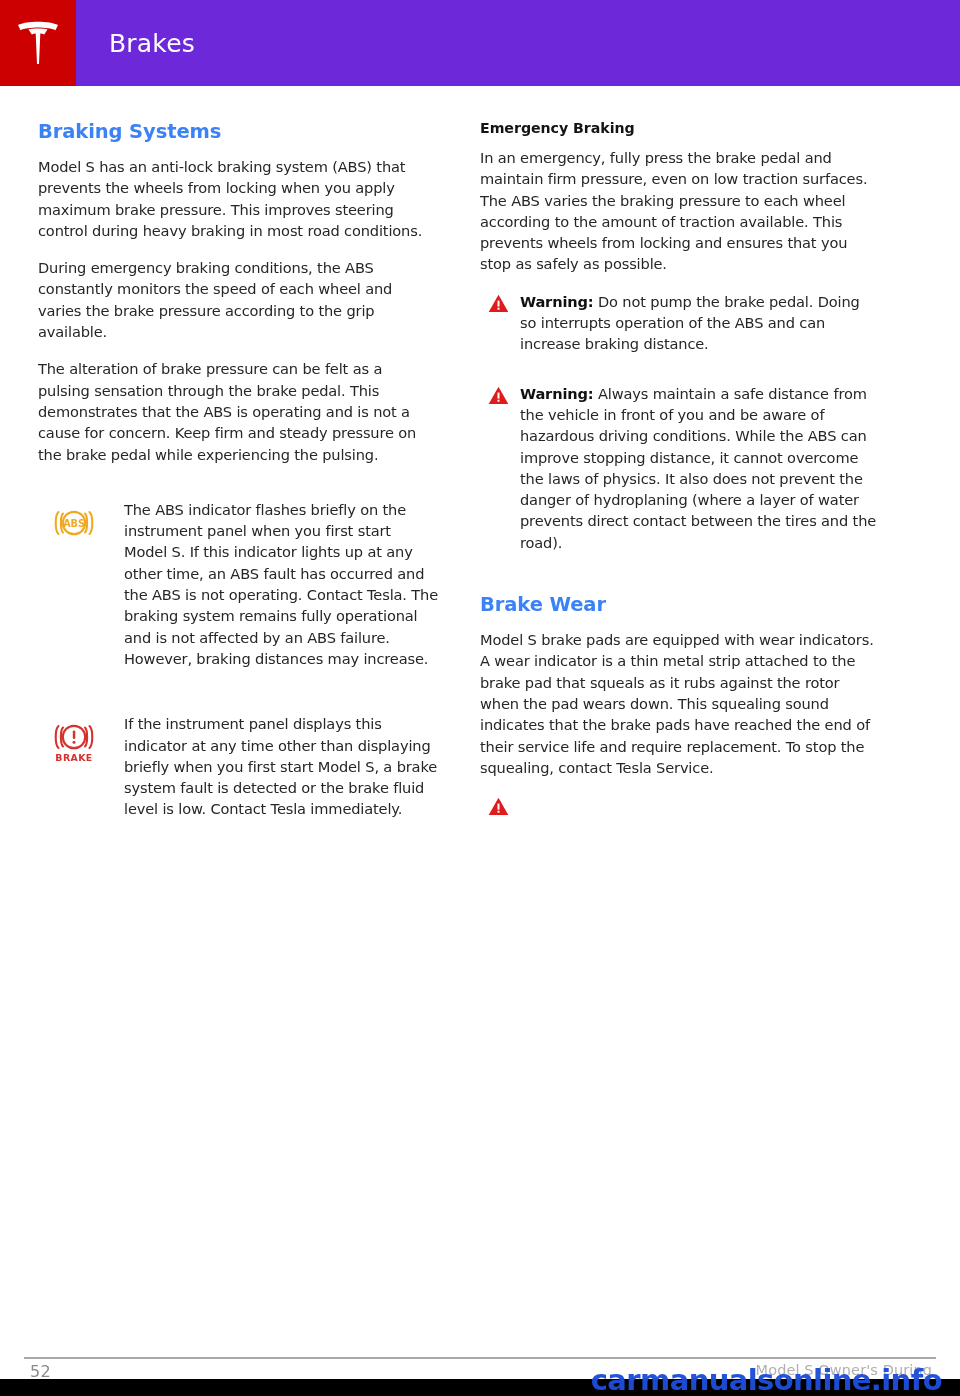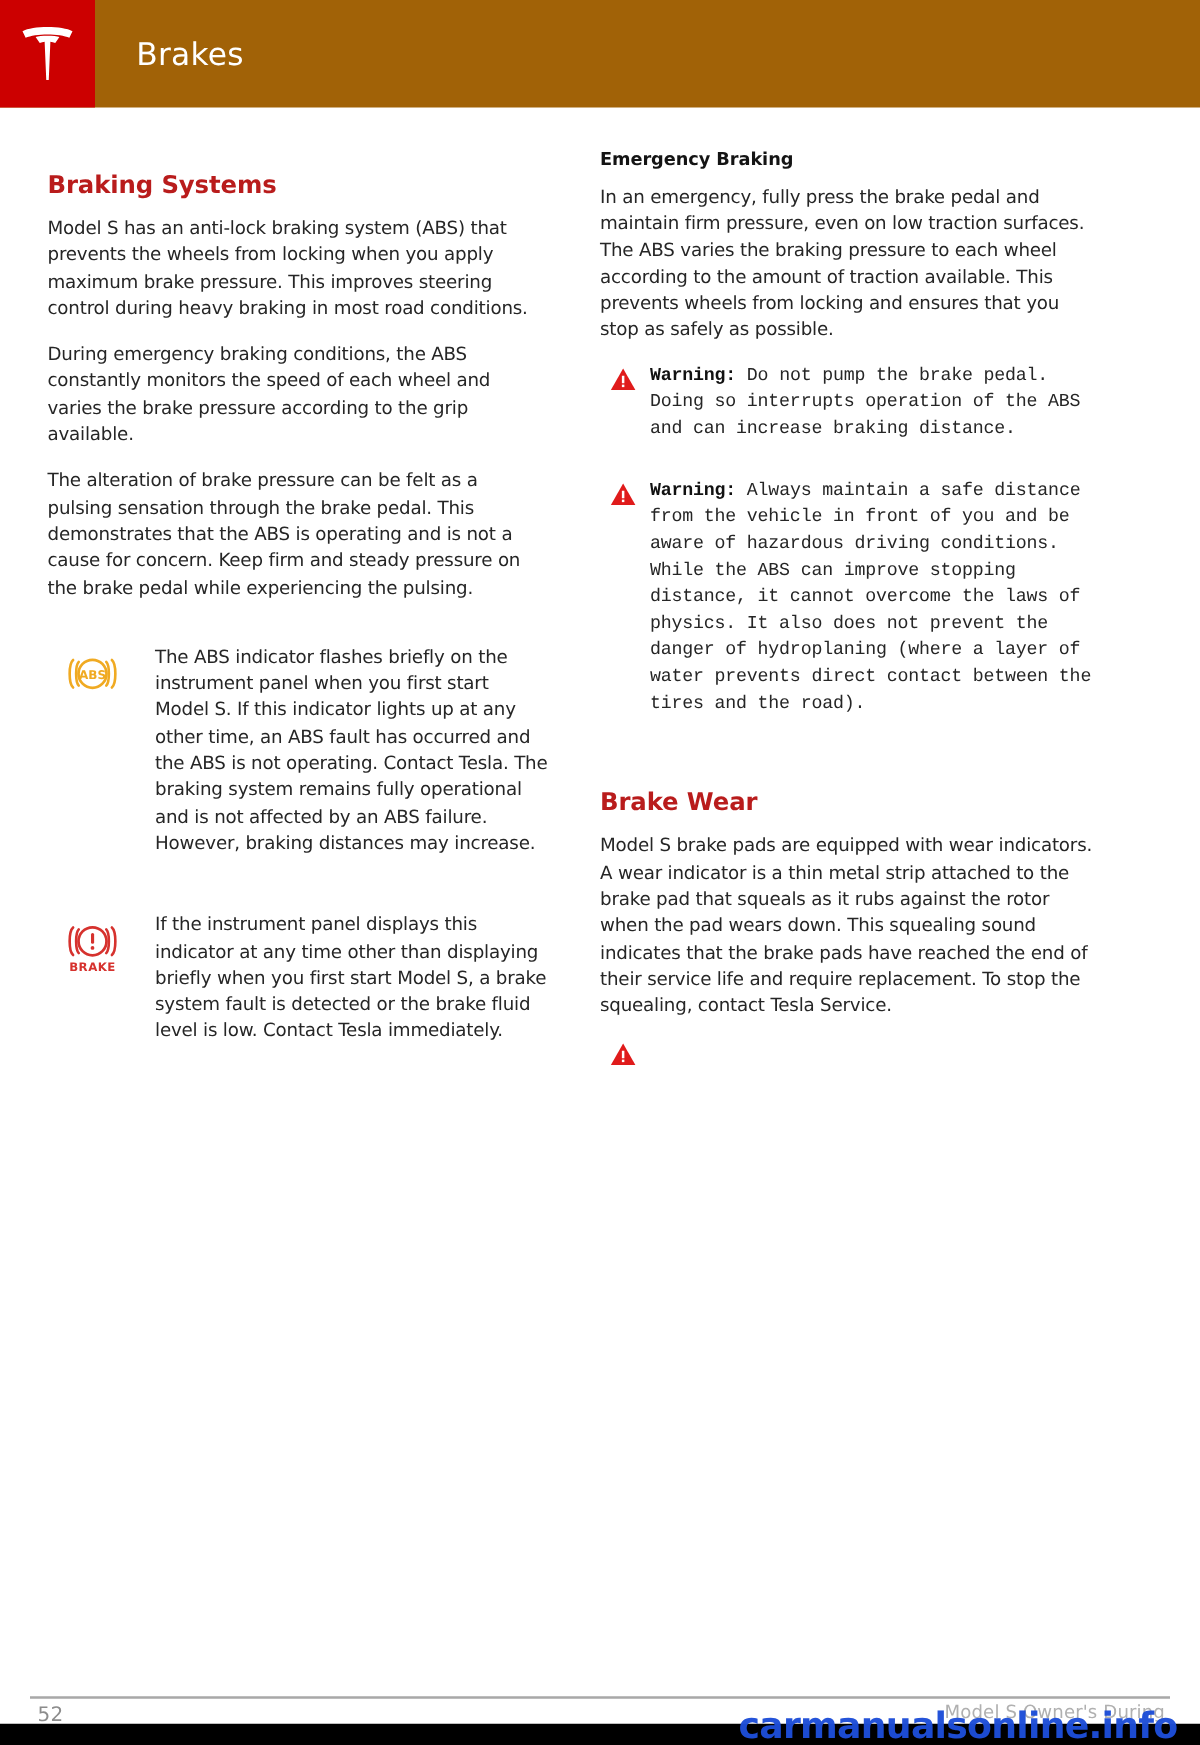--- a/index.html
+++ b/index.html
@@ -16,21 +16,21 @@
     font-family: "DejaVu Sans", "Liberation Sans", sans-serif;
     color: #1a1a1a;
   }
 
   
   .header {
     position: absolute;
     top: 0; left: 0;
     width: 960px;
     height: 86px;
-    background: #a16207;
+    background: #6d28d9;
     display: flex;
     align-items: stretch;
   }
   .logo-box {
     width: 76px;
     height: 86px;
     background: #cc0000;
     display: flex;
     align-items: center;
     justify-content: center;
@@ -60,23 +60,23 @@
     left: 38px;
     width: 884px;
     display: flex;
     gap: 42px;
   }
   .col { width: 400px; }
 
   h2.section-title {
     font-size: 19.5px;
     font-weight: 700;
-    margin: 16px 0 13px 0;
+    margin: 0 0 13px 0;
     letter-spacing: -0.1px;
-    color: #b91c1c;
+    color: #3b82f6;
   }
   h3.sub-title {
     font-size: 14.2px;
     font-weight: 700;
     margin: 0 0 11px 0;
     letter-spacing: -0.05px;
     color: #141414;
   }
   p.body-text {
     font-size: 14.6px;
@@ -110,21 +110,20 @@
     line-height: 21.3px;
     color: #262626;
     letter-spacing: -0.15px;
   }
 
   
   .warning {
     display: flex;
     margin: 0 0 14px 0;
     padding-left: 8px;
-    font-family: Liberation Mono, monospace;
   }
   .warning:last-child { margin-bottom: 0; }
   .warn-icon {
     flex: 0 0 auto;
     width: 32px;
     padding-top: 3px;
   }
   .warn-text {
     flex: 1 1 auto;
     font-size: 14.6px;

